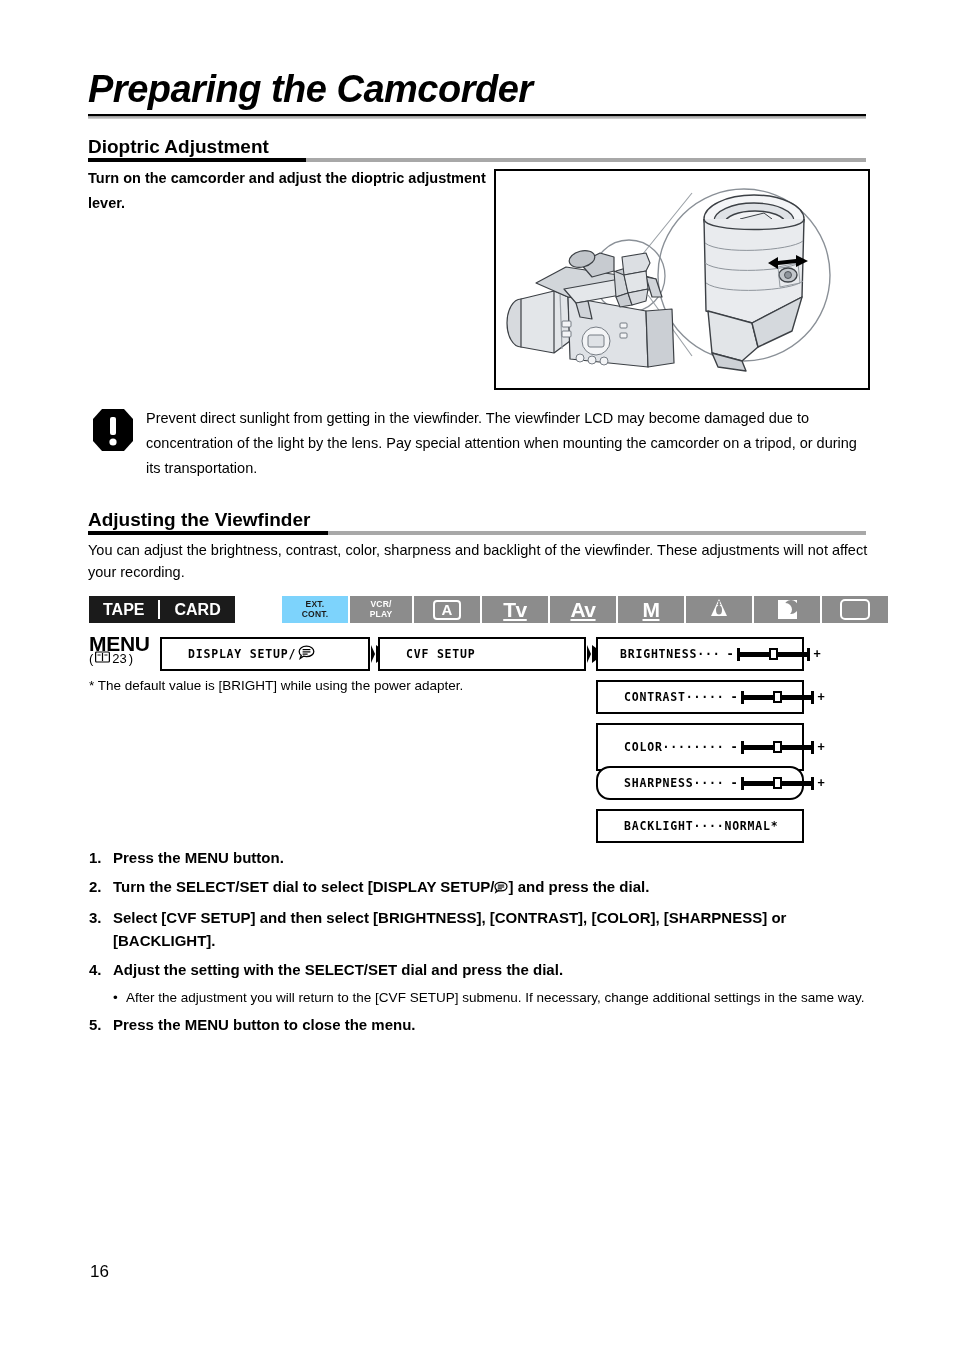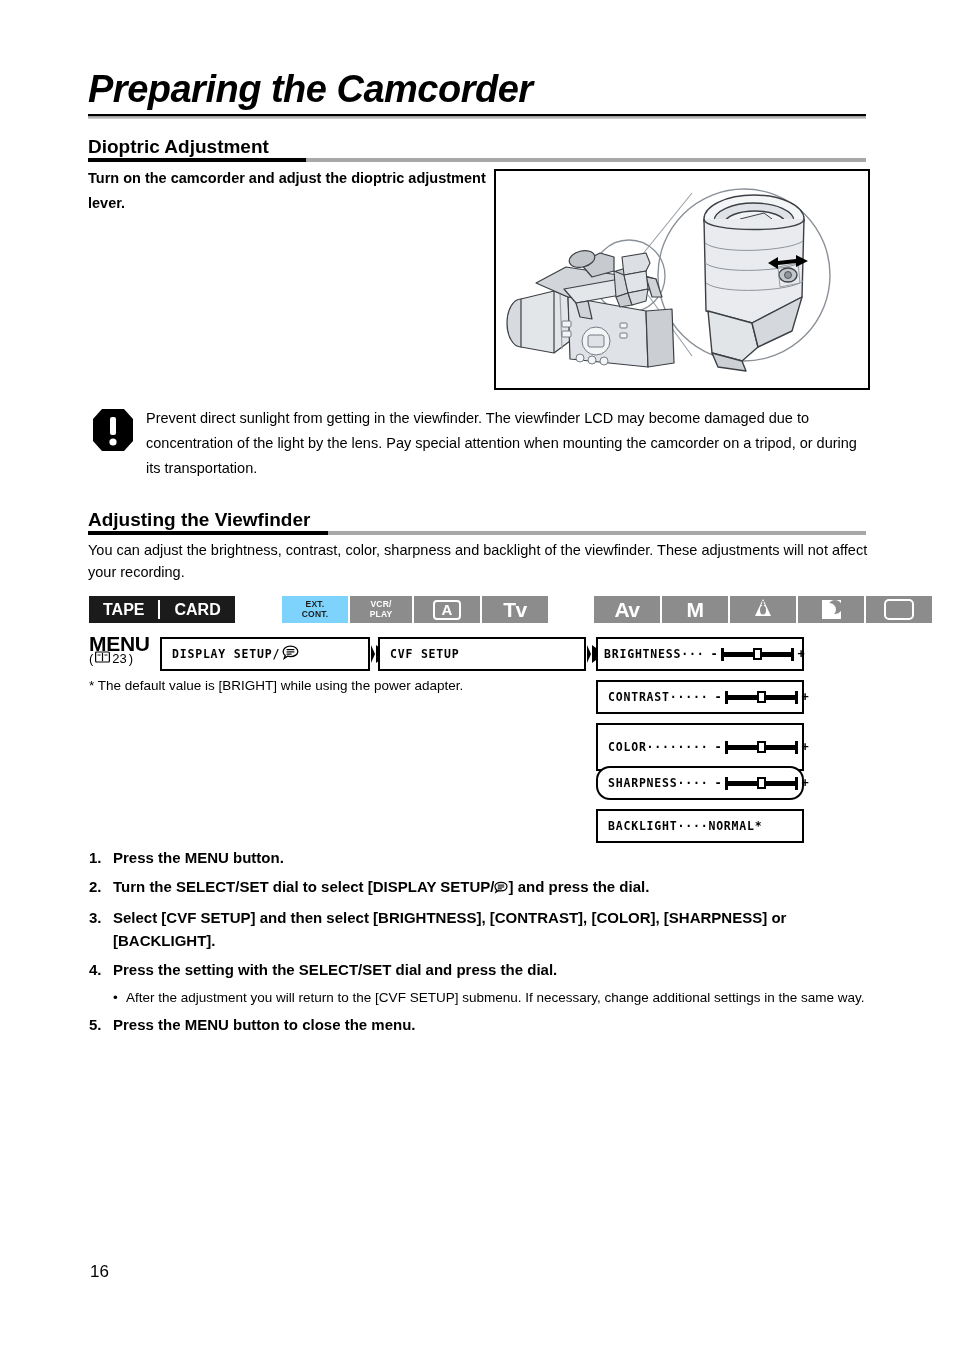--- a/index.html
+++ b/index.html
@@ -148,20 +148,21 @@
   }
   .modebar .seg.twoline {
     font-size: 8.5px;
     line-height: 9.5px;
     text-align: center;
     letter-spacing: 0.2px;
   }
   .modebar .seg.big {
     font-size: 21px;
     letter-spacing: -0.5px;
+    text-decoration: underline;
   }
   .boxA {
     border: 2px solid #fff;
     border-radius: 4px;
     font-size: 15px;
     font-weight: bold;
     padding: 0px 7px;
     line-height: 16px;
   }
   .rounded-rect-icon {
@@ -217,21 +218,21 @@
     align-items: center;
     gap: 2px;
   }
   .menu-box {
     position: absolute;
     border: 2px solid #000;
     background: #fff;
     box-sizing: border-box;
     display: flex;
     align-items: center;
-    padding-left: 10px;
+    padding-left: 26px;
     font-family: "DejaVu Sans Mono", monospace;
     font-size: 11.5px;
     font-weight: bold;
     letter-spacing: 0.8px;
   }
   .flow-arrow {
     position: absolute;
     width: 0; height: 0;
     border-left: 12px solid #000;
     border-top: 9px solid transparent;
@@ -460,21 +461,21 @@
     <div class="seg light twoline" style="width:66px;">
       <span>EXT.<br>CONT.</span>
     </div>
     <div class="seg twoline" style="width:62px;">
       <span>VCR/<br>PLAY</span>
     </div>
     <div class="seg" style="width:66px;">
       <span class="boxA">A</span>
     </div>
     <div class="seg big" style="width:66px;">Tv</div>
-    <div class="seg big" style="width:66px;margin-left:44px;">Av</div>
+    <div class="seg big" style="width:66px;">Av</div>
     <div class="seg big" style="width:66px;">M</div>
     <div class="seg" style="width:66px;">
       <span>
         <svg width="22" height="22" viewBox="0 0 22 22" xmlns="http://www.w3.org/2000/svg">
           <path d="M11 2 L19 19 L3 19 Z" fill="#fff"></path>
           <ellipse cx="11" cy="13" rx="3" ry="4.6" fill="#8c8c8c"></ellipse>
           <path d="M11 4 v5" stroke="#8c8c8c" stroke-width="1.6"></path>
           <path d="M9 8 l2 -2.4 l2 2.4" fill="#8c8c8c"></path>
         </svg>
       </span>
@@ -597,21 +598,21 @@
               <line x1="4.6" y1="6.9" x2="12.4" y2="6.9" stroke="#000" stroke-width="1.3"></line>
               <line x1="4.6" y1="9.1" x2="9.6" y2="9.1" stroke="#000" stroke-width="1.3"></line>
             </svg></span>] and press the dial.</span>
     </div>
     <div class="step">
       <span class="num">3.</span>
       <span class="txt">Select [CVF SETUP] and then select [BRIGHTNESS], [CONTRAST], [COLOR], [SHARPNESS] or [BACKLIGHT].</span>
     </div>
     <div class="step">
       <span class="num">4.</span>
-      <span class="txt">Press the setting with the SELECT/SET dial and press the dial.</span>
+      <span class="txt">Adjust the setting with the SELECT/SET dial and press the dial.</span>
     </div>
     <div class="substep">
       <span class="dot">•</span>
       <span>After the adjustment you will return to the [CVF SETUP] submenu. If necessary, change additional settings in the same way.</span>
     </div>
     <div class="step">
       <span class="num">5.</span>
       <span class="txt">Press the MENU button to close the menu.</span>
     </div>
   </div>

